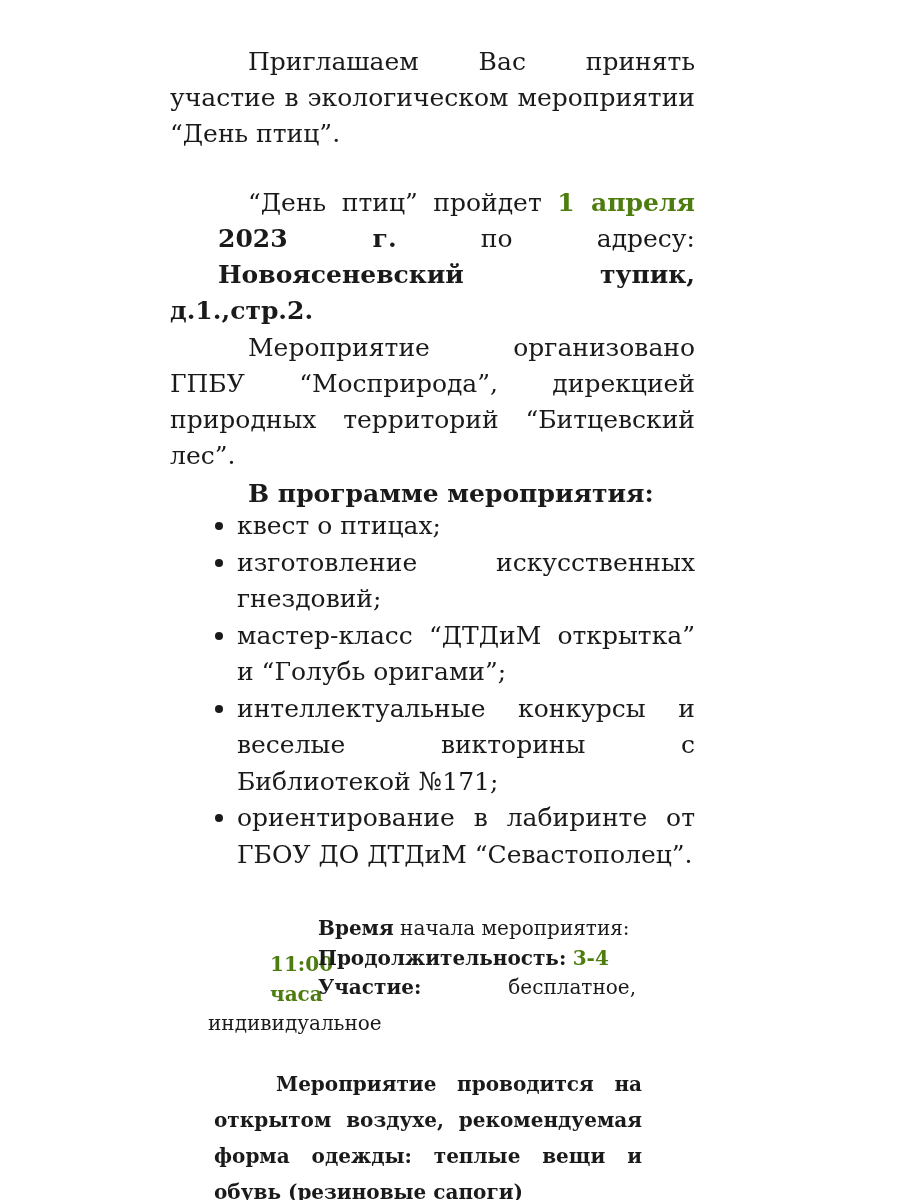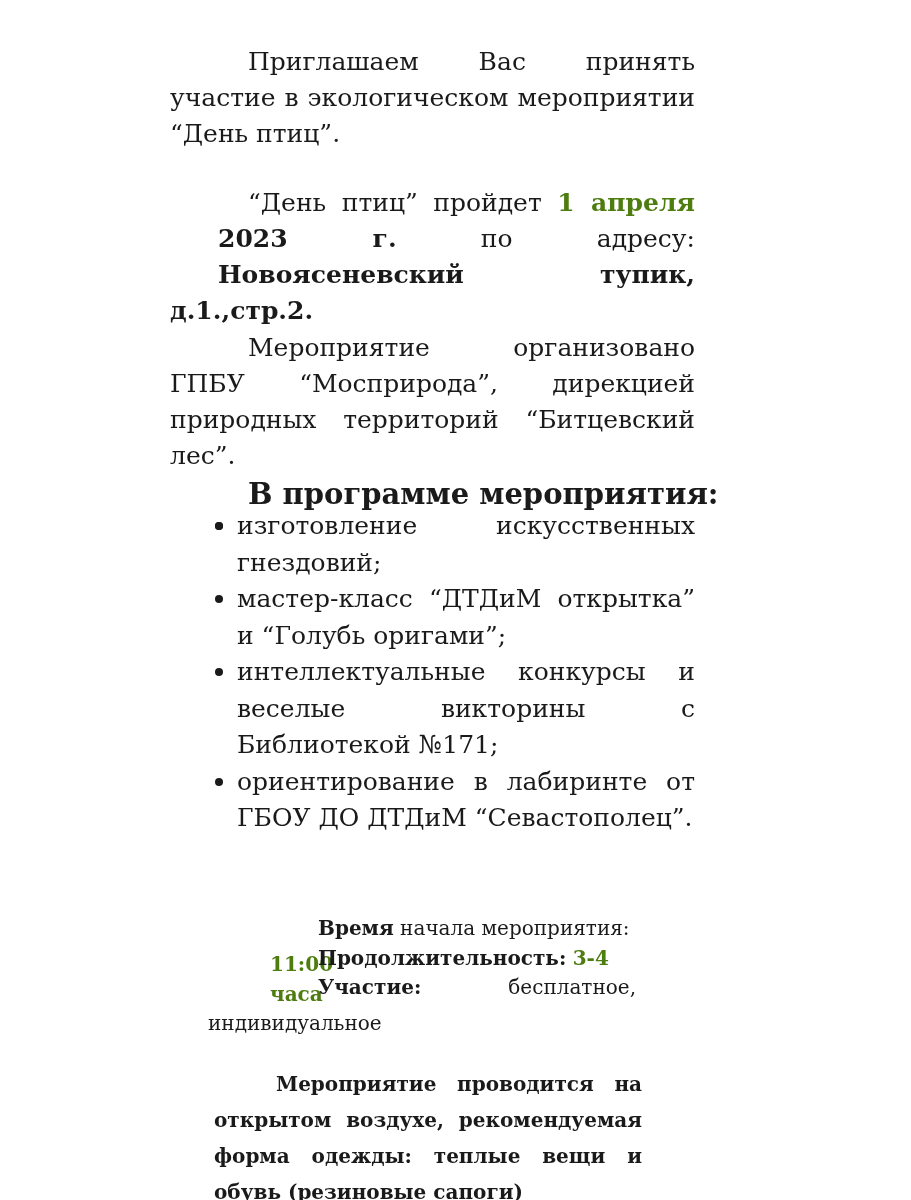--- a/index.html
+++ b/index.html
@@ -3,42 +3,42 @@
 <meta charset="utf-8">
 <style>
   html, body { margin:0; padding:0; background:#ffffff; }
   body { width:911px; height:1200px; position:relative; overflow:hidden; color:#1a1a1a; font-family:"DejaVu Serif", "Liberation Serif", serif; }
   .page { position:absolute; left:0; top:0; width:911px; height:1200px; }
   .block { position:absolute; font-size:25px; line-height:36px; text-align:justify; }
   .main { left:170px; width:525px; }
   .indent { text-indent:78px; }
   .red { color:#4d7c0f; font-weight:bold; }
   b, .bold { font-weight:bold;margin-left:48px; }
-  .heading { position:absolute; left:248px; top:476px; font-size:29px; font-weight:bold; line-height:36px; }
+  .heading { position:absolute; left:248px; top:476px; font-size:25px; font-weight:bold; line-height:36px; }
   ul.program { position:absolute; left:210px; top:508px; width:485px; margin:0; padding:0; list-style:none; font-size:25px; line-height:36.5px; }
   ul.program li { position:relative; padding-left:27px; text-align:justify; }
   ul.program li .bullet { position:absolute; left:5px; top:14px; width:8px; height:8px; border-radius:50%; background:#1a1a1a; }
   .small { position:absolute; left:208px; width:428px; font-size:20px; line-height:36px; text-align:justify; }
   .small-indent { text-indent:62px; }
 </style>
 </head>
 <body>
 
 <div class="page">
 
   <p class="block main indent" style="top:44px; margin:0;">Приглашаем Вас принять участие в экологическом мероприятии “День птиц”.</p>
 
   <p class="block main indent" style="top:185px; margin:0;"><span>“День птиц” пройдет </span><span class="red">1 апреля</span> <b>2023 г.</b><span> по адресу: </span><b>Новоясеневский тупик, д.1.,стр.2.</b></p>
 
   <p class="block main indent" style="top:330px; margin:0;">Мероприятие организовано ГПБУ “Мосприрода”, дирекцией природных территорий “Битцевский лес”.</p>
 
   <div class="heading">В программе мероприятия:</div>
 
   <ul class="program">
-    <li><span class="bullet"></span></li>
+    <li><span class="bullet"></span><span>квест о птицах;</span></li>
     <li><span class="bullet"></span><span>изготовление искусственных гнездовий;</span></li>
     <li><span class="bullet"></span><span>мастер-класс “ДТДиМ открытка” и “Голубь оригами”;</span></li>
     <li><span class="bullet"></span><span>интеллектуальные конкурсы и веселые викторины с Библиотекой №171;</span></li>
     <li><span class="bullet"></span><span>ориентирование в лабиринте от ГБОУ ДО ДТДиМ “Севастополец”.</span></li>
   </ul>
 
   <div class="small" style="top:910px; left:270px; width:366px; text-align:left;"><b>Время</b><span> начала мероприятия: </span><span class="red">11:00</span></div>
 
   <div class="small" style="top:940px; left:270px; width:366px; text-align:left;"><b>Продолжительность:</b> <span class="red">3-4 часа</span></div>
 

